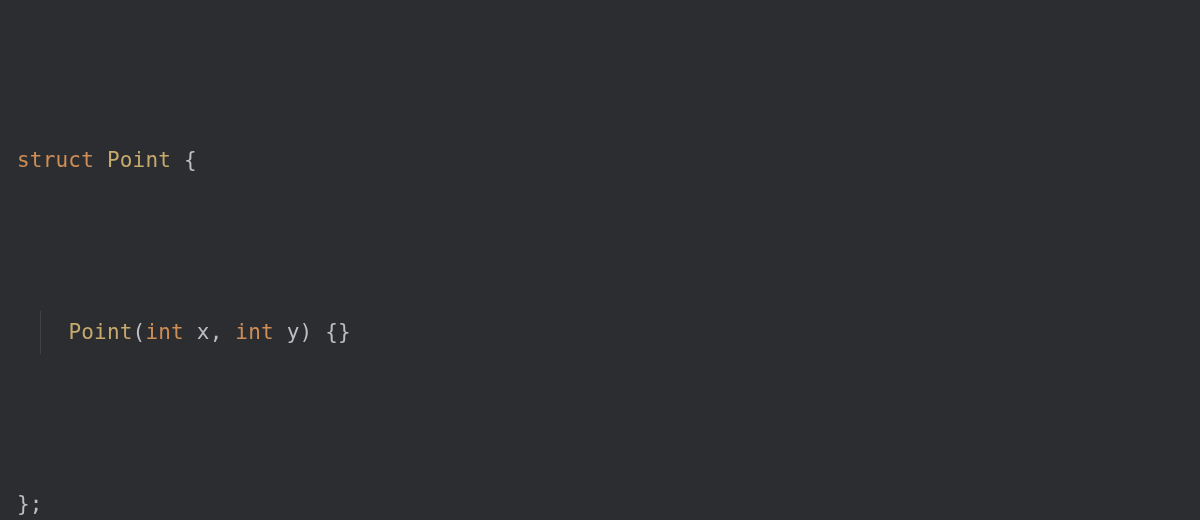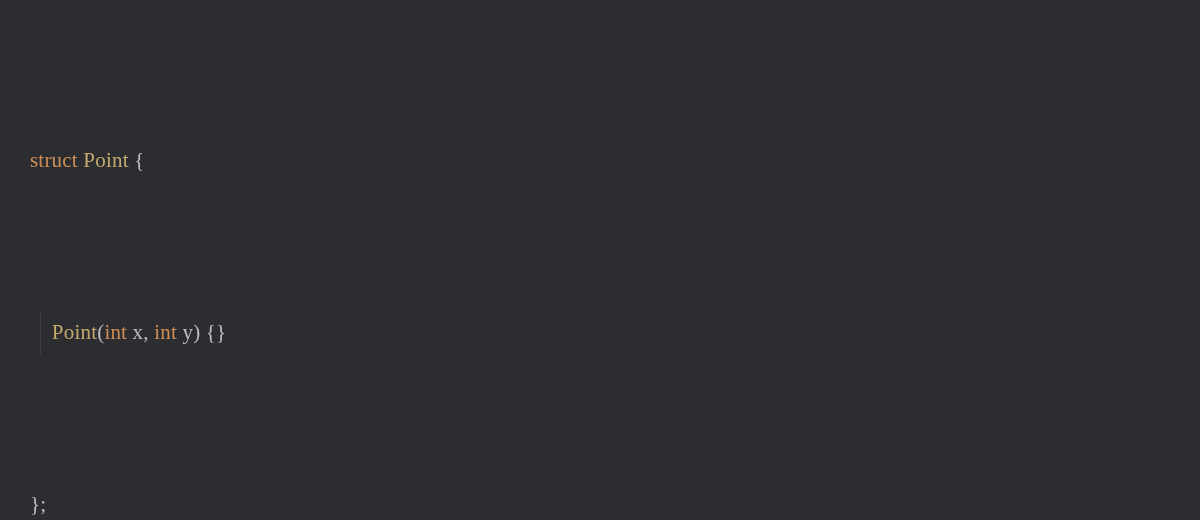--- a/index.html
+++ b/index.html
@@ -15,22 +15,21 @@
     font-size: 21px;
     line-height: 43px;
     color: #bcbec4;
     padding: 10px 0 0 0;
     white-space: pre;
     letter-spacing: 0.2px;
   }
   .line {
     position: relative;
     height: 43px;
-    padding-left: 30px;
-    font-family: Liberation Serif, serif;
+    padding-left: 17px;
   }
   .guide::before {
     content: "";
     position: absolute;
     left: 40px;
     top: 0;
     bottom: 0;
     width: 1px;
     background: #3f4143;
   }

